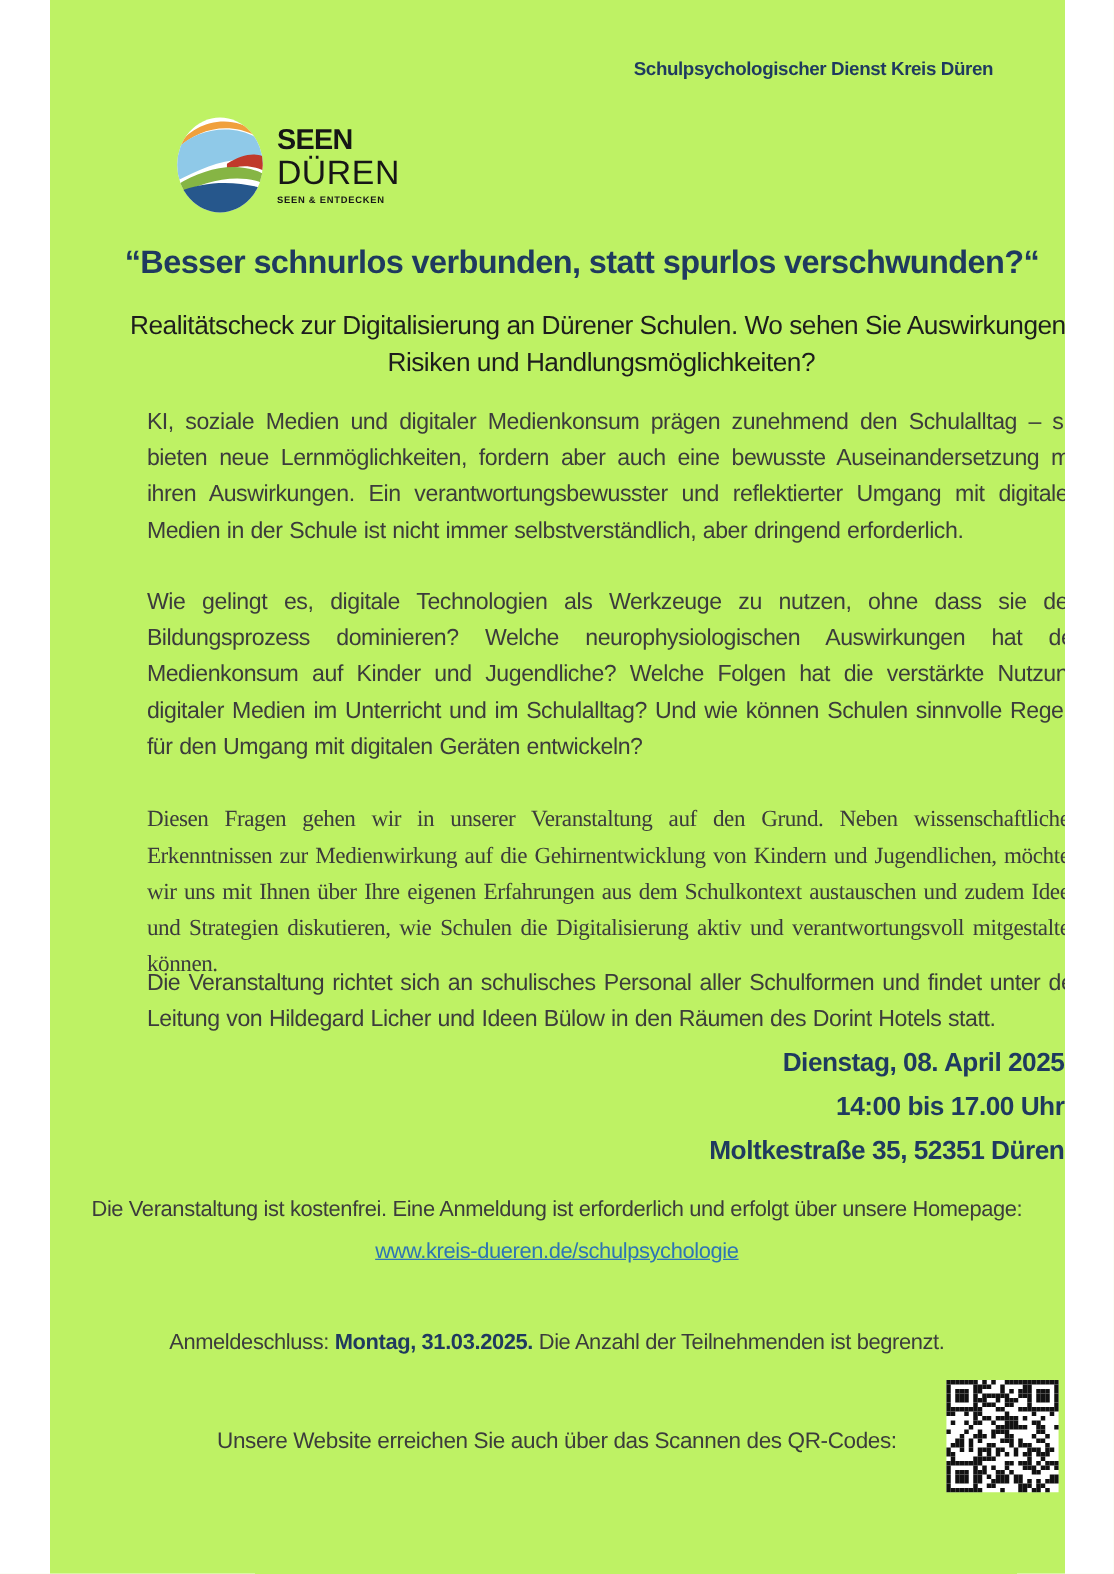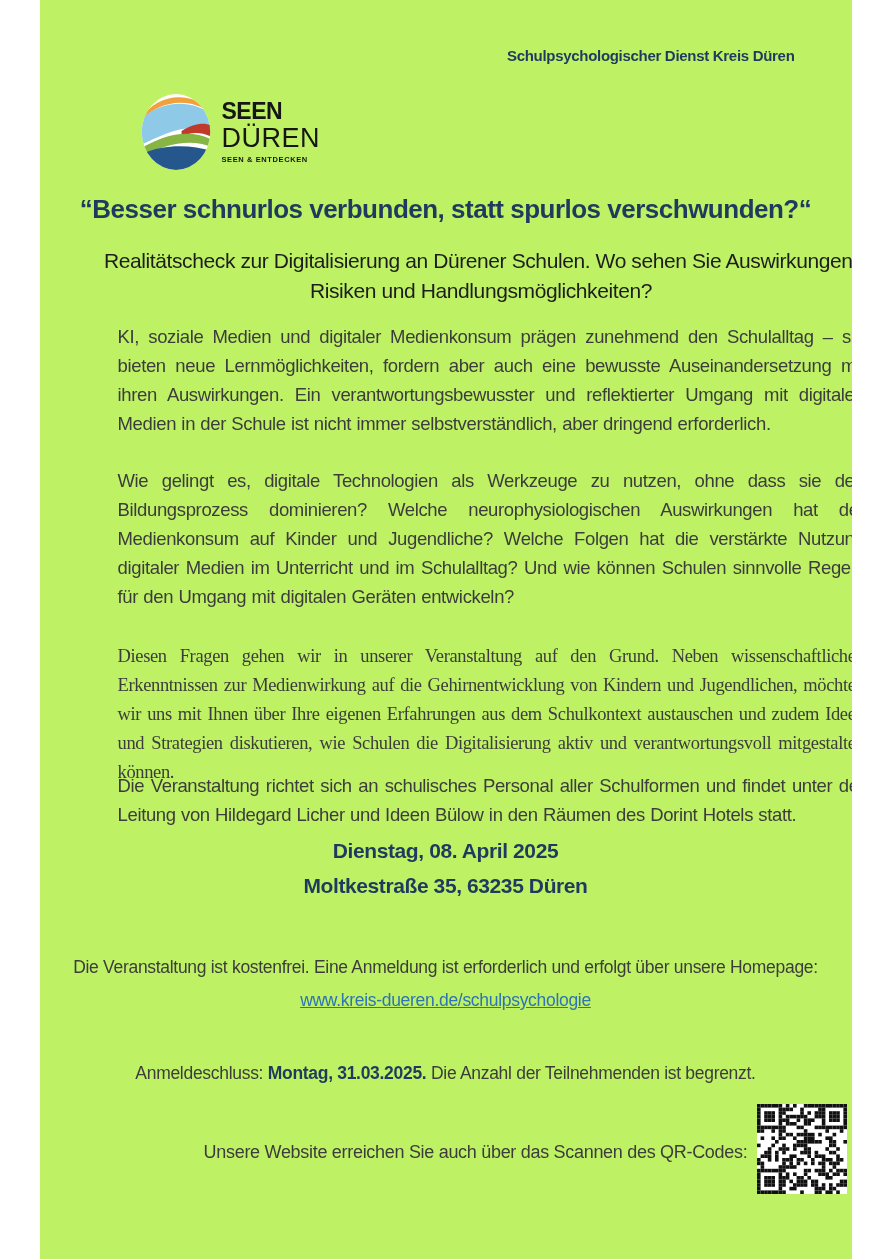--- a/index.html
+++ b/index.html
@@ -18,52 +18,53 @@
   .logo svg { display:block; }
   .logo-text { display:flex; flex-direction:column; line-height:1; color:#161616; }
   .logo-kreis { font-size:23px; font-weight:800; letter-spacing:-0.5px; }
   .logo-dueren { font-size:27px; font-weight:400; letter-spacing:0.5px; margin-top:2px; }
   .logo-claim { font-size:7.5px; font-weight:bold; letter-spacing:0.6px; margin-top:4px; }
 
   .title {
     position:absolute; top:194px; left:0; width:100%;
     text-align:center; font-size:26px; font-weight:bold; letter-spacing:-0.5px;
     color:#1f3a5f;
+    padding-left:20px;
   }
   .subtitle {
     position:absolute; top:246px; left:56px; width:771px;
     text-align:center; font-size:21px; font-weight:normal; letter-spacing:-0.4px;
     line-height:30px; color:#1d1d1d;
   }
   .para {
     position:absolute; left:78px; width:747px;
     font-size:18.5px; line-height:29px; letter-spacing:-0.35px; word-spacing:0.5px;
     text-align:justify; color:#3c3c3c;
   }
   .para-1 { top:303px; }
   .para-2 { top:447px; }
   .para-3 { top:623px;font-family:Liberation Serif, serif; }
   .para-4 { top:752px; }
 
   .event-block {
     position:absolute; top:833px; left:0; width:100%;
-    text-align:center; color:#1f3a5f; font-weight:bold;
+    text-align:right; color:#1f3a5f; font-weight:bold;
     font-size:21px; letter-spacing:-0.4px; line-height:35px;
   }
   .reg-line { position:absolute; left:0; width:100%; text-align:center; font-size:17.5px; letter-spacing:-0.3px; color:#3c3c3c; }
   .reg-info  { top:957px; }
   .reg-link-wrap { top:990px; }
   .reg-link  { color:#2e74b5; text-decoration:underline; cursor:pointer; }
   .reg-phone { top:1023px; }
   .deadline  { top:1063px; }
   .deadline b { color:#1f3a5f; font-weight:bold; }
 
   .qr-caption {
     position:absolute; top:1142px; left:0; width:100%;
-    text-align:center; font-size:18px; letter-spacing:-0.3px; color:#3c3c3c;padding-left:30px;
+    text-align:center; font-size:18px; letter-spacing:-0.3px; color:#3c3c3c;
   }
   .qr-box { position:absolute; left:717px; top:1104px; width:90px; height:90px; }
 </style>
 </head>
 <body>
 
 <div class="page">
 
   <div class="header-text">Schulpsychologischer Dienst Kreis Düren</div>
 
@@ -96,21 +97,22 @@
 
   <div class="subtitle">Realitätscheck zur Digitalisierung an Dürener Schulen. Wo sehen Sie Auswirkungen, Risiken und Handlungsmöglichkeiten?</div>
 
   <p class="para para-1">KI, soziale Medien und digitaler Medienkonsum prägen zunehmend den Schulalltag – sie bieten neue Lernmöglichkeiten, fordern aber auch eine bewusste Auseinandersetzung mit ihren Auswirkungen. Ein verantwortungsbewusster und reflektierter Umgang mit digitalen Medien in der Schule ist nicht immer selbstverständlich, aber dringend erforderlich.</p>
   <p class="para para-2">Wie gelingt es, digitale Technologien als Werkzeuge zu nutzen, ohne dass sie den Bildungsprozess dominieren? Welche neurophysiologischen Auswirkungen hat der Medienkonsum auf Kinder und Jugendliche? Welche Folgen hat die verstärkte Nutzung digitaler Medien im Unterricht und im Schulalltag? Und wie können Schulen sinnvolle Regeln für den Umgang mit digitalen Geräten entwickeln?</p>
   <p class="para para-3">Diesen Fragen gehen wir in unserer Veranstaltung auf den Grund. Neben wissenschaftlichen Erkenntnissen zur Medienwirkung auf die Gehirnentwicklung von Kindern und Jugendlichen, möchten wir uns mit Ihnen über Ihre eigenen Erfahrungen aus dem Schulkontext austauschen und zudem Ideen und Strategien diskutieren, wie Schulen die Digitalisierung aktiv und verantwortungsvoll mitgestalten können.</p>
   <p class="para para-4">Die Veranstaltung richtet sich an schulisches Personal aller Schulformen und findet unter der Leitung von Hildegard Licher und Ideen Bülow in den Räumen des Dorint Hotels statt.</p>
 
   <div class="event-block">
     <div>Dienstag, 08. April 2025</div>
-    <div>Moltkestraße 35, 63235 Düren</div>
+    <div>14:00 bis 17.00 Uhr</div>
+    <div>Moltkestraße 35, 52351 Düren</div>
   </div>
 
   <div class="reg-line reg-info">Die Veranstaltung ist kostenfrei. Eine Anmeldung ist erforderlich und erfolgt über unsere Homepage:</div>
 
   <div class="reg-line reg-link-wrap">
     <a class="reg-link">www.kreis-dueren.de/schulpsychologie</a>
   </div>
 
 
   <div class="reg-line deadline">

